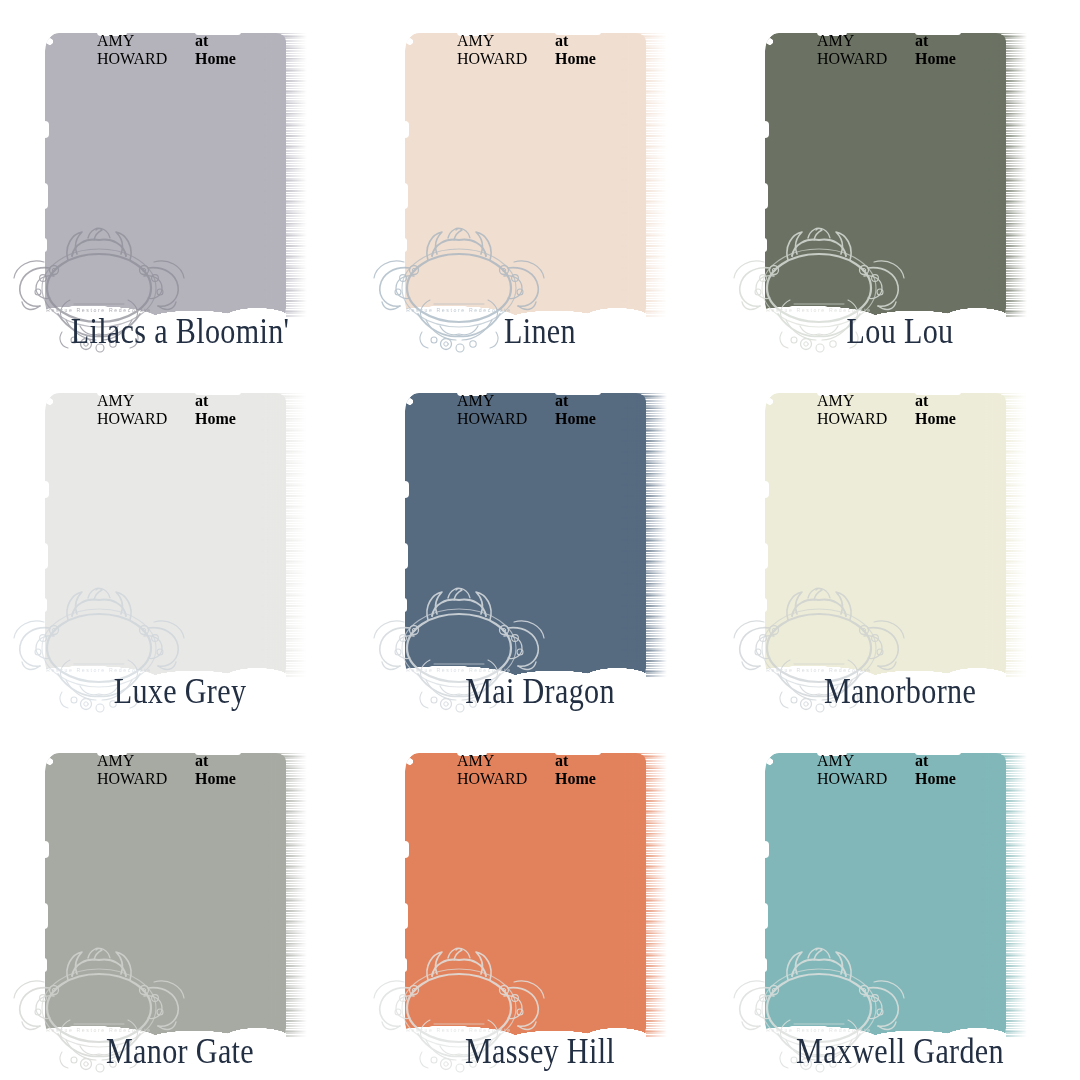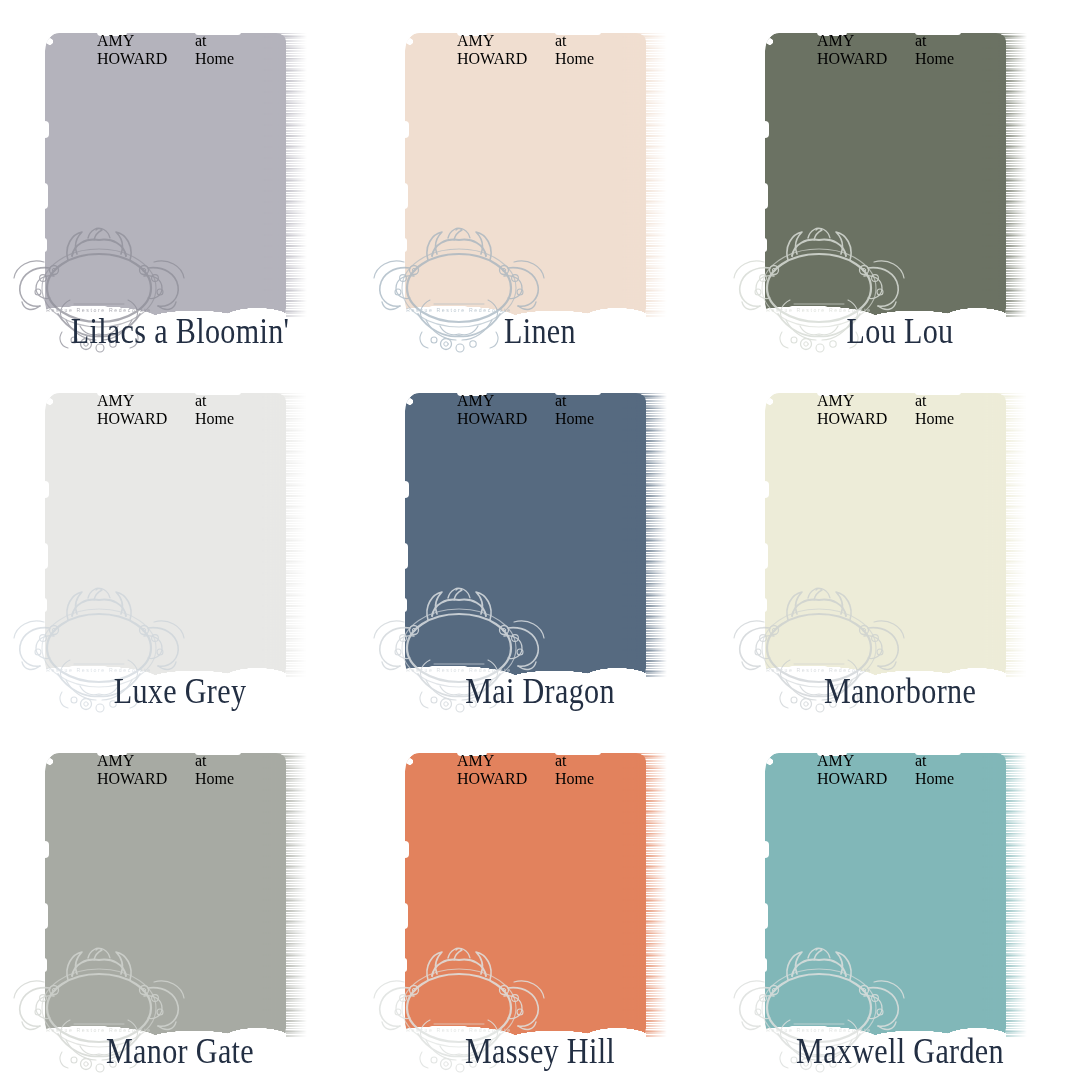--- a/index.html
+++ b/index.html
@@ -45,21 +45,21 @@
   }
   
   .paint .nick{
     position:absolute;
     background:#ffffff;
   }
   .paint .nick.n1{left:-1px;  top:88px;  width:5px;  height:17px; border-radius:0 4px 4px 0;}
   .paint .nick.n2{left:-1px;  top:150px; width:4px;  height:26px; border-radius:0 5px 5px 0;}
   .paint .nick.n3{left:-1px;  top:205px; width:3px;  height:14px; border-radius:0 3px 3px 0;}
   .paint .nick.t1{left:52px;  top:-1px;  width:30px; height:4px;  border-radius:0 0 4px 4px;}
-  .paint .nick.t2{left:150px; top:-1px;  width:46px; height:3px;  border-radius:0 0 3px 3px;}
+  .paint .nick.t2{left:150px; top:-1px;  width:46px; height:3px;  border-radius:0 0 3px 3px;font-weight:bold;}
   
   .paint .btm{
     position:absolute;
     left:0; bottom:-1px;
     width:92%; height:16px;
     background:
       radial-gradient(ellipse 70px 13px at 18% 100%, #ffffff 0 99%, transparent 100%),
       radial-gradient(ellipse 46px 9px at 62% 104%, #ffffff 0 99%, transparent 100%),
       radial-gradient(ellipse 34px 11px at 88% 100%, #ffffff 0 99%, transparent 100%);
   }

